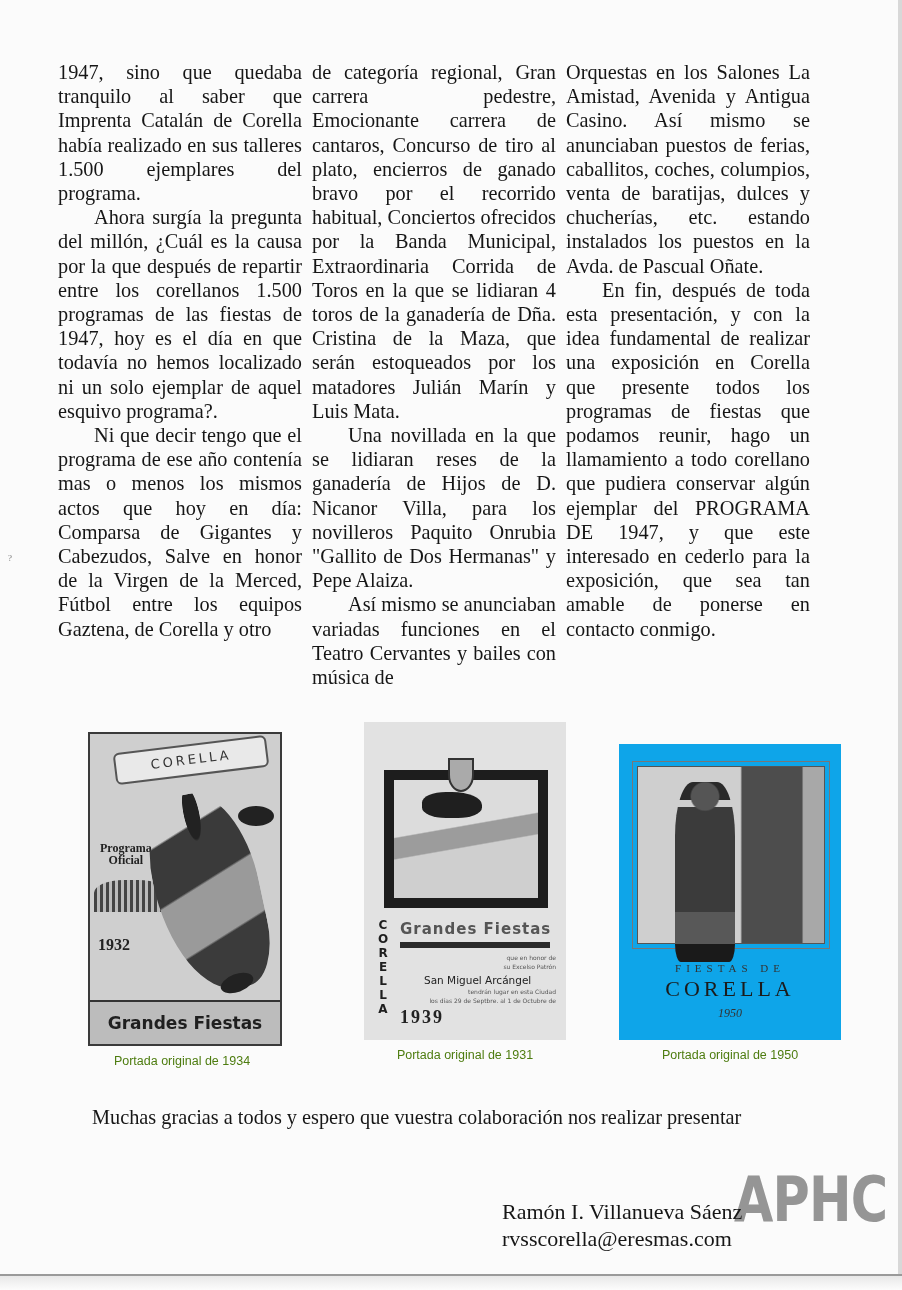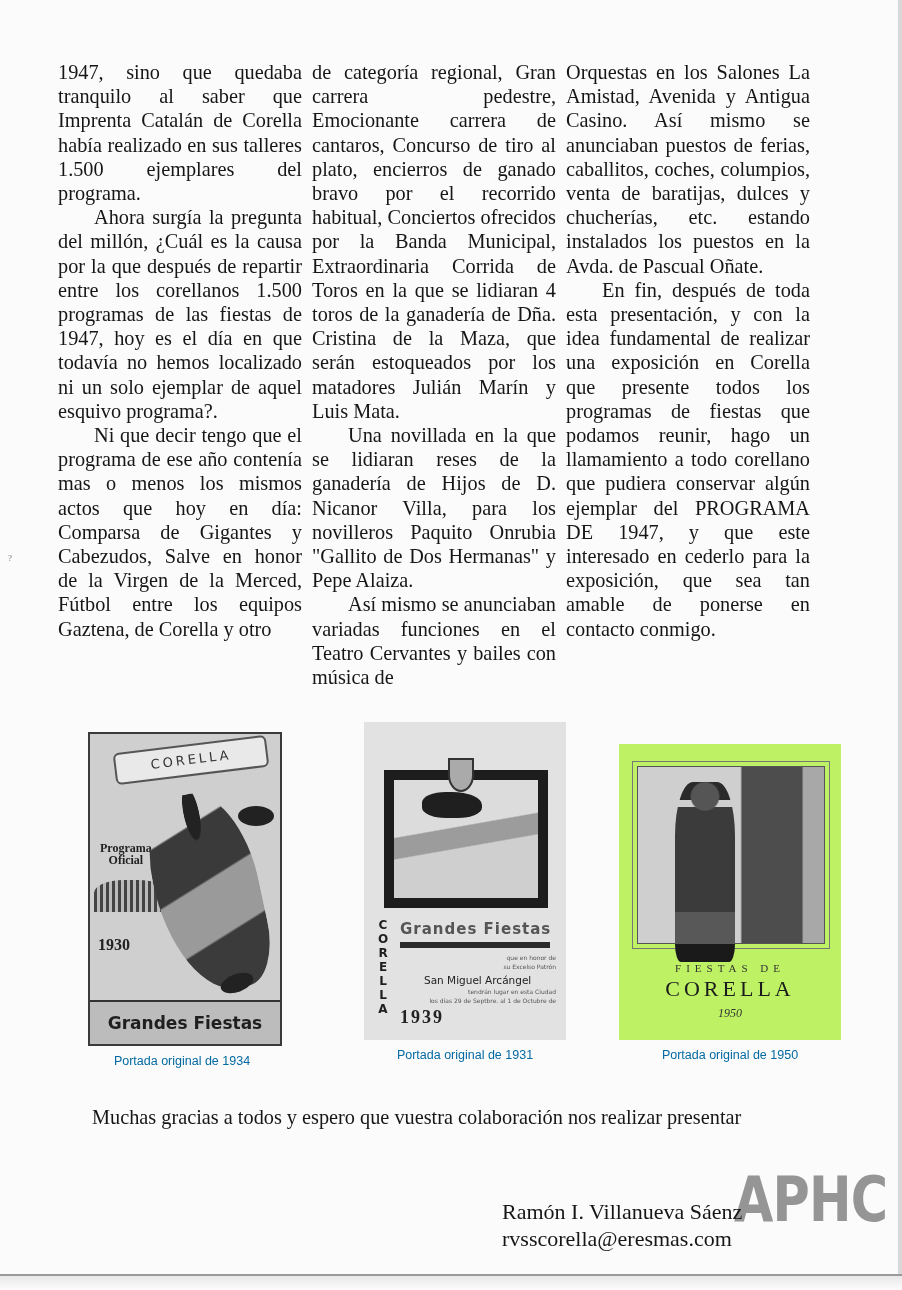--- a/index.html
+++ b/index.html
@@ -34,21 +34,21 @@
   .figures {
     position: absolute; top: 722px; left: 70px; width: 780px; height: 355px;
   }
   .figure { position: absolute; text-align: center; }
   .figure .cover {
     position: relative; overflow: hidden;
     background: #d9d9d9;
   }
   .caption {
     font-family: "Liberation Sans", "DejaVu Sans", sans-serif;
-    font-size: 12.5px; color: #0369a1; margin-top: 8px;
+    font-size: 12.5px; color: #4d7c0f; margin-top: 8px;
     white-space: nowrap;
   }
   
   #fig1 { left: 12px; top: 10px; width: 200px; }
   #fig1 .cover { width: 190px; height: 310px; margin-left: 6px; background: #cfcfcf; border: 2px solid #3a3a3a; }
   .c1-banner {
     position: absolute; top: 10px; left: 24px; width: 150px; height: 28px;
     background: #e9e9e9; border: 2px solid #555; border-radius: 6px;
     transform: rotate(-7deg);
     font-family: "DejaVu Sans", sans-serif; font-size: 13px; letter-spacing: 3px;
@@ -92,21 +92,21 @@
     font-family: "DejaVu Sans", sans-serif; font-weight: bold; font-size: 12px;
     line-height: 14px; color: #1e1e1e; text-align: center; word-break: break-all;
   }
   .c2-title { position: absolute; left: 36px; top: 198px; font-family: "DejaVu Sans", sans-serif; font-size: 15px; font-weight: bold; color: #555; letter-spacing: 1px; }
   .c2-bar { position: absolute; left: 36px; top: 220px; width: 150px; height: 6px; background: #2a2a2a; }
   .c2-small { position: absolute; right: 10px; font-family: "DejaVu Sans", sans-serif; font-size: 6px; color:#555; text-align: right; }
   .c2-saint { position: absolute; left: 60px; top: 252px; font-family: "DejaVu Sans", sans-serif; font-size: 10.5px; color:#222; }
   .c2-year { position: absolute; left: 36px; top: 285px; font-size: 18px; font-weight: bold; letter-spacing: 2px; color:#222; }
   
   #fig3 { left: 540px; top: 22px; width: 240px; }
-  #fig3 .cover { width: 222px; height: 296px; margin-left: 9px; background: #bef264; }
+  #fig3 .cover { width: 222px; height: 296px; margin-left: 9px; background: #0ea5e9; }
   .c3-frame {
     position: absolute; left: 18px; top: 22px; width: 186px; height: 176px;
     border: 1px solid #555; outline: 1px solid #777; outline-offset: 4px;
     background: linear-gradient(90deg, #cfcfcf 0 55%, #4d4d4d 56% 88%, #a8a8a8 89%);
   }
   .c3-figure {
     position: absolute; left: 56px; top: 38px; width: 60px; height: 180px;
     background: radial-gradient(circle at 50% 8%, #555 0 8%, transparent 9%),
                 linear-gradient(#2a2a2a 0 10%, transparent 10% 14%, #3b3b3b 14% 72%, #585858 72% 90%, #1a1a1a 90%);
     border-radius: 30% 30% 10% 10%;
@@ -160,21 +160,21 @@
     <div class="cover">
       <div class="c1-banner">CORELLA</div>
       <div class="c1-prog">
         <div>Programa</div>
         <div>Oficial</div>
       </div>
       <div class="c1-arena"></div>
       <div class="c1-dancer"></div>
       <div class="c1-hat"></div>
       <div class="c1-hat2"></div>
-      <div class="c1-year">1930</div>
+      <div class="c1-year">1932</div>
       <div class="c1-footer">Grandes Fiestas</div>
     </div>
     <div class="caption">Portada original de 1934</div>
   </div>
 
   <div class="figure" id="fig2">
     <div class="cover">
       <div class="c2-frame"></div>
       <div class="c2-shield"></div>
       <div class="c2-bull"></div>

